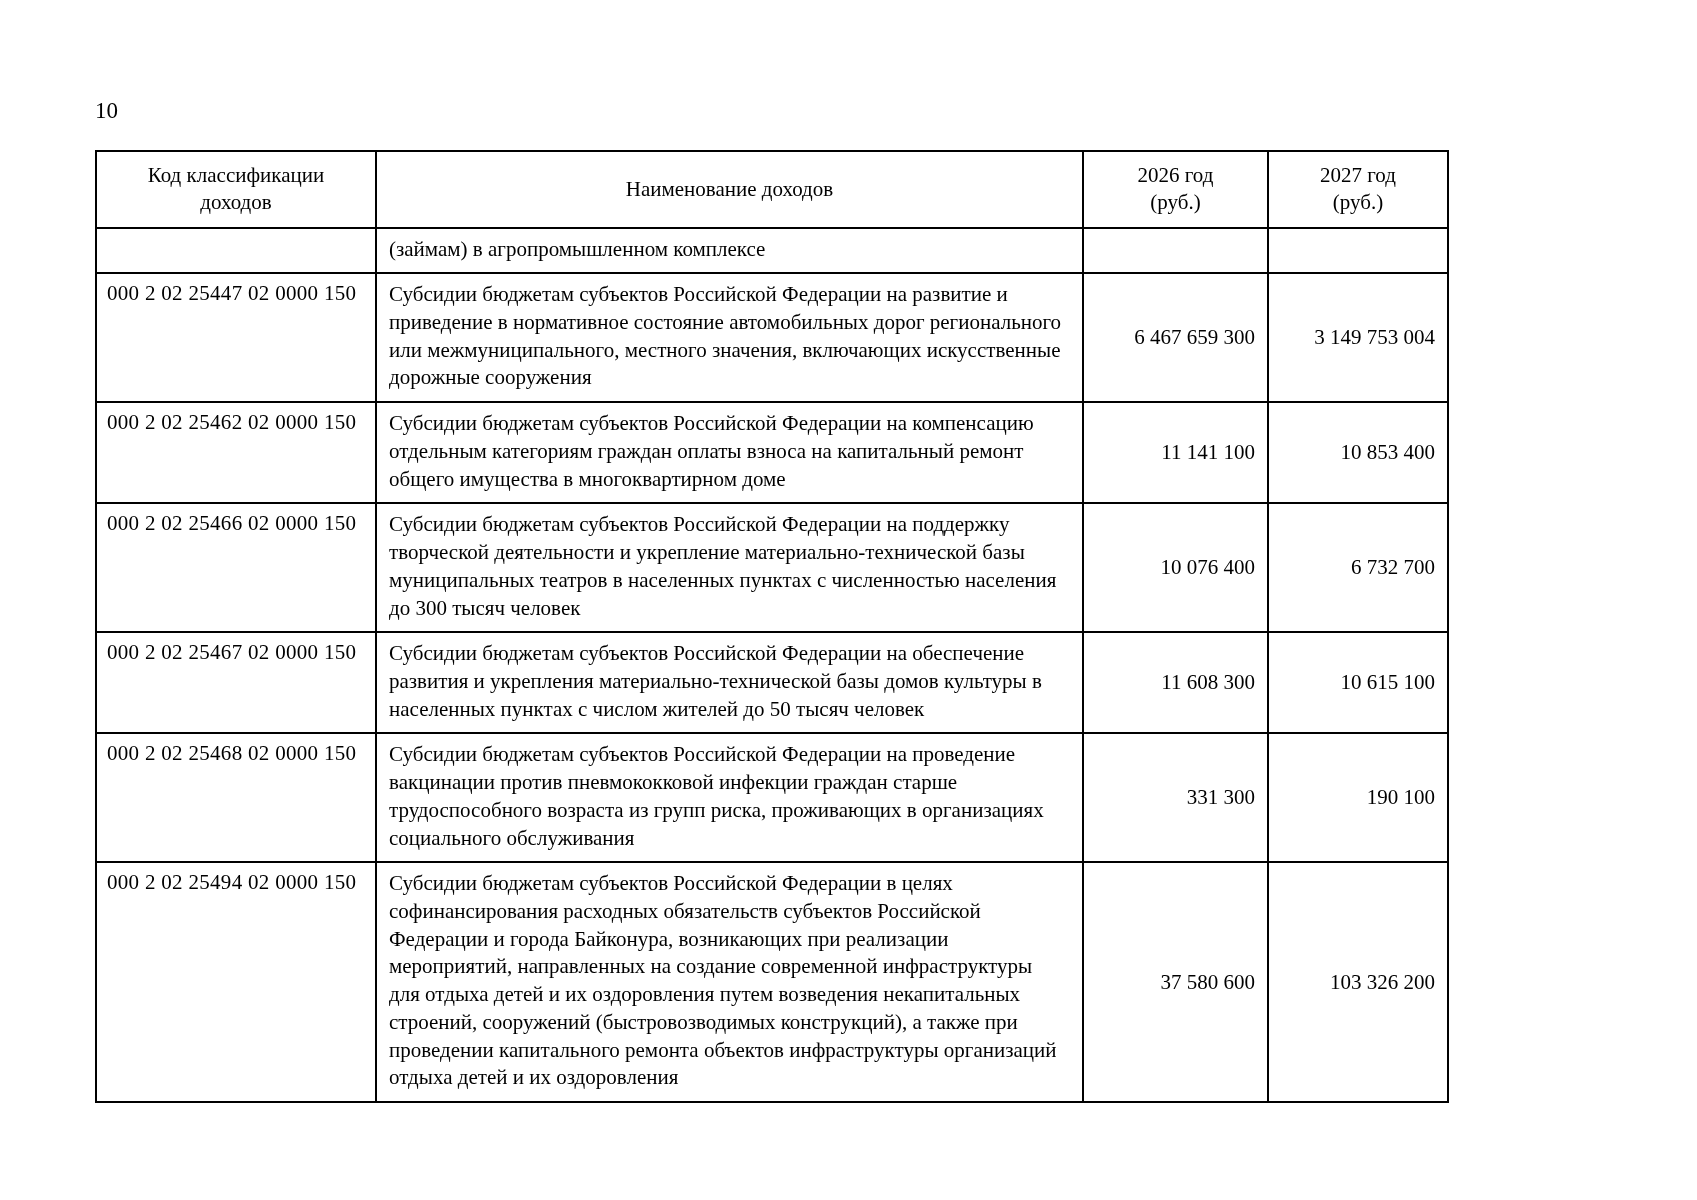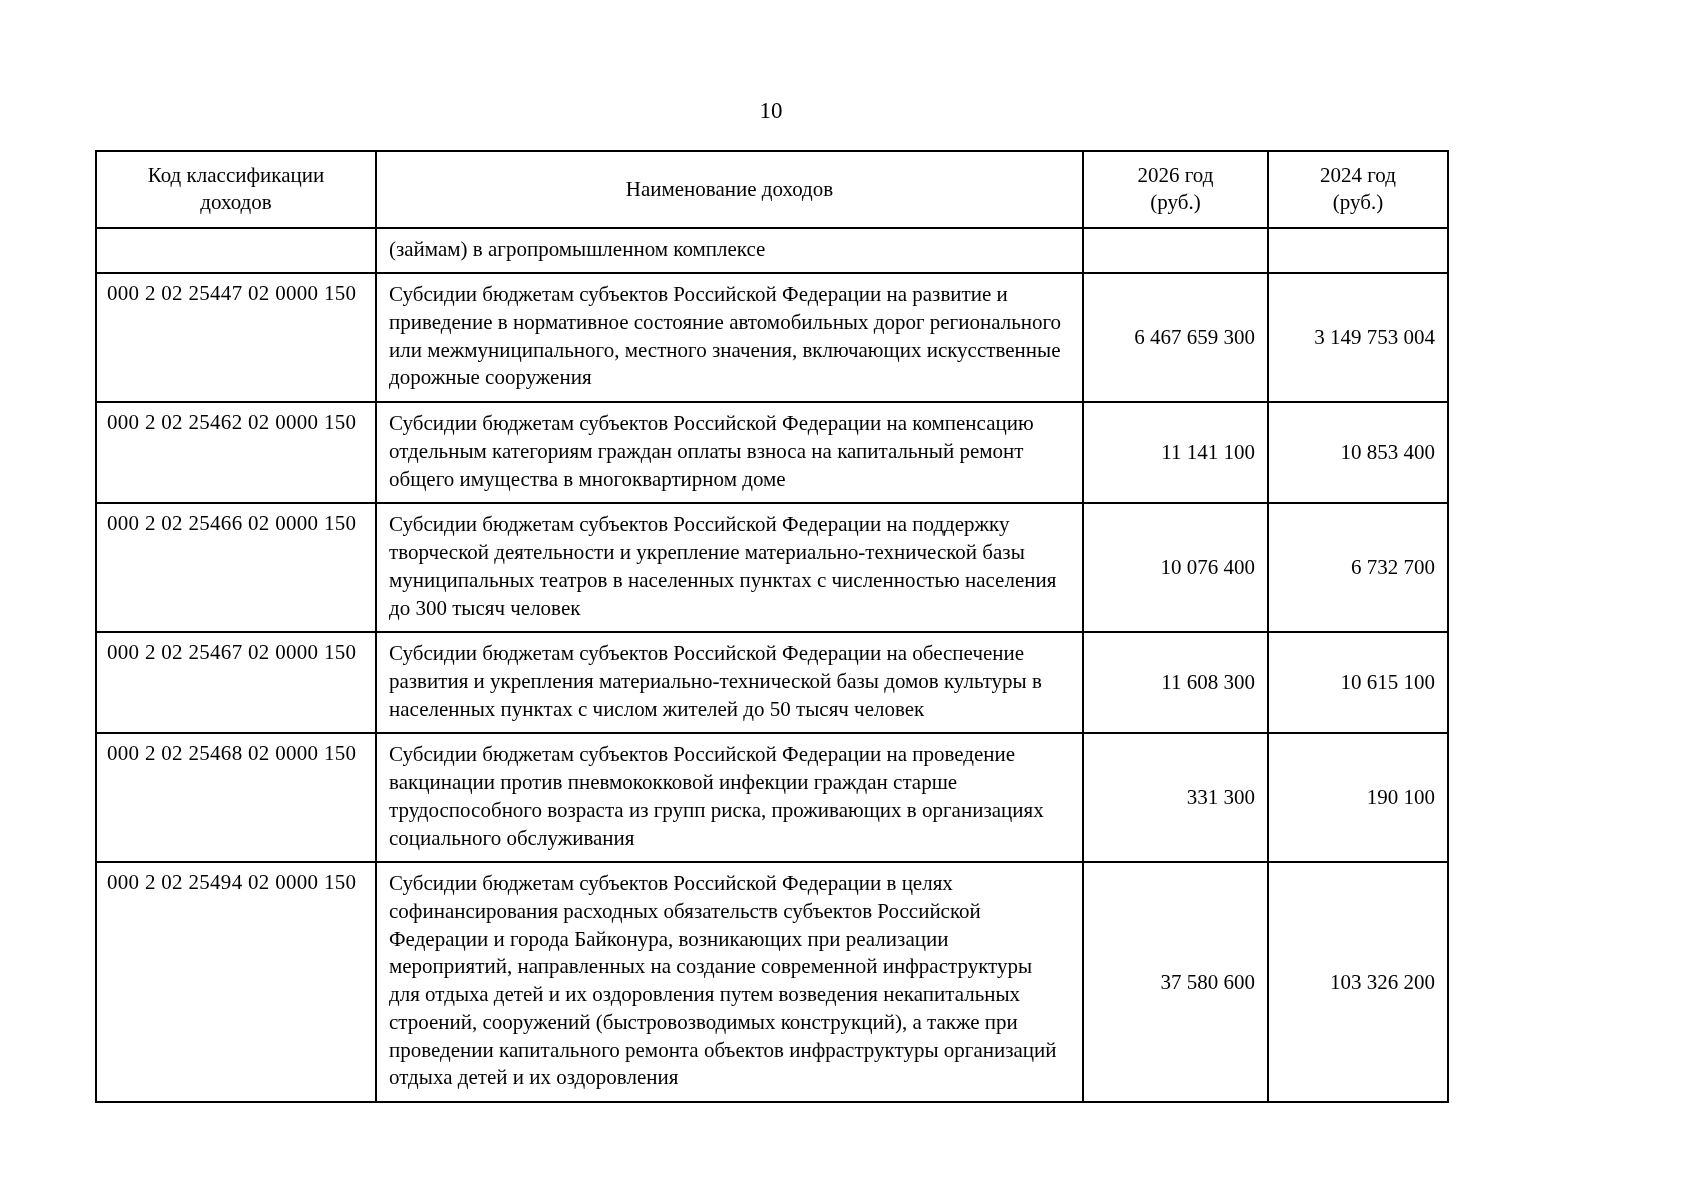--- a/index.html
+++ b/index.html
@@ -16,21 +16,21 @@
     background: #ffffff;
     overflow: hidden;
   }
   .sheet {
     position: absolute;
     left: 95px;
     top: 98px;
     width: 1352px;
   }
   .page-number {
-    text-align: center;
+    text-align: left;
     font-size: 23px;
     margin-bottom: 26px;
   }
   table.income {
     border-collapse: collapse;
     width: 100%;
     table-layout: fixed;
   }
   table.income th,
   table.income td {
@@ -86,21 +86,21 @@
         <col class="c-v26">
         <col class="c-v27">
       </colgroup>
       <thead>
         <tr>
           <th>Код классификации
 доходов</th>
           <th>Наименование доходов</th>
           <th>2026 год
 (руб.)</th>
-          <th>2024 год
+          <th>2027 год
 (руб.)</th>
         </tr>
       </thead>
       <tbody>
         <tr>
           <td class="code"></td>
           <td class="name">(займам) в агропромышленном комплексе</td>
           <td class="val"></td>
           <td class="val"></td>
         </tr>

